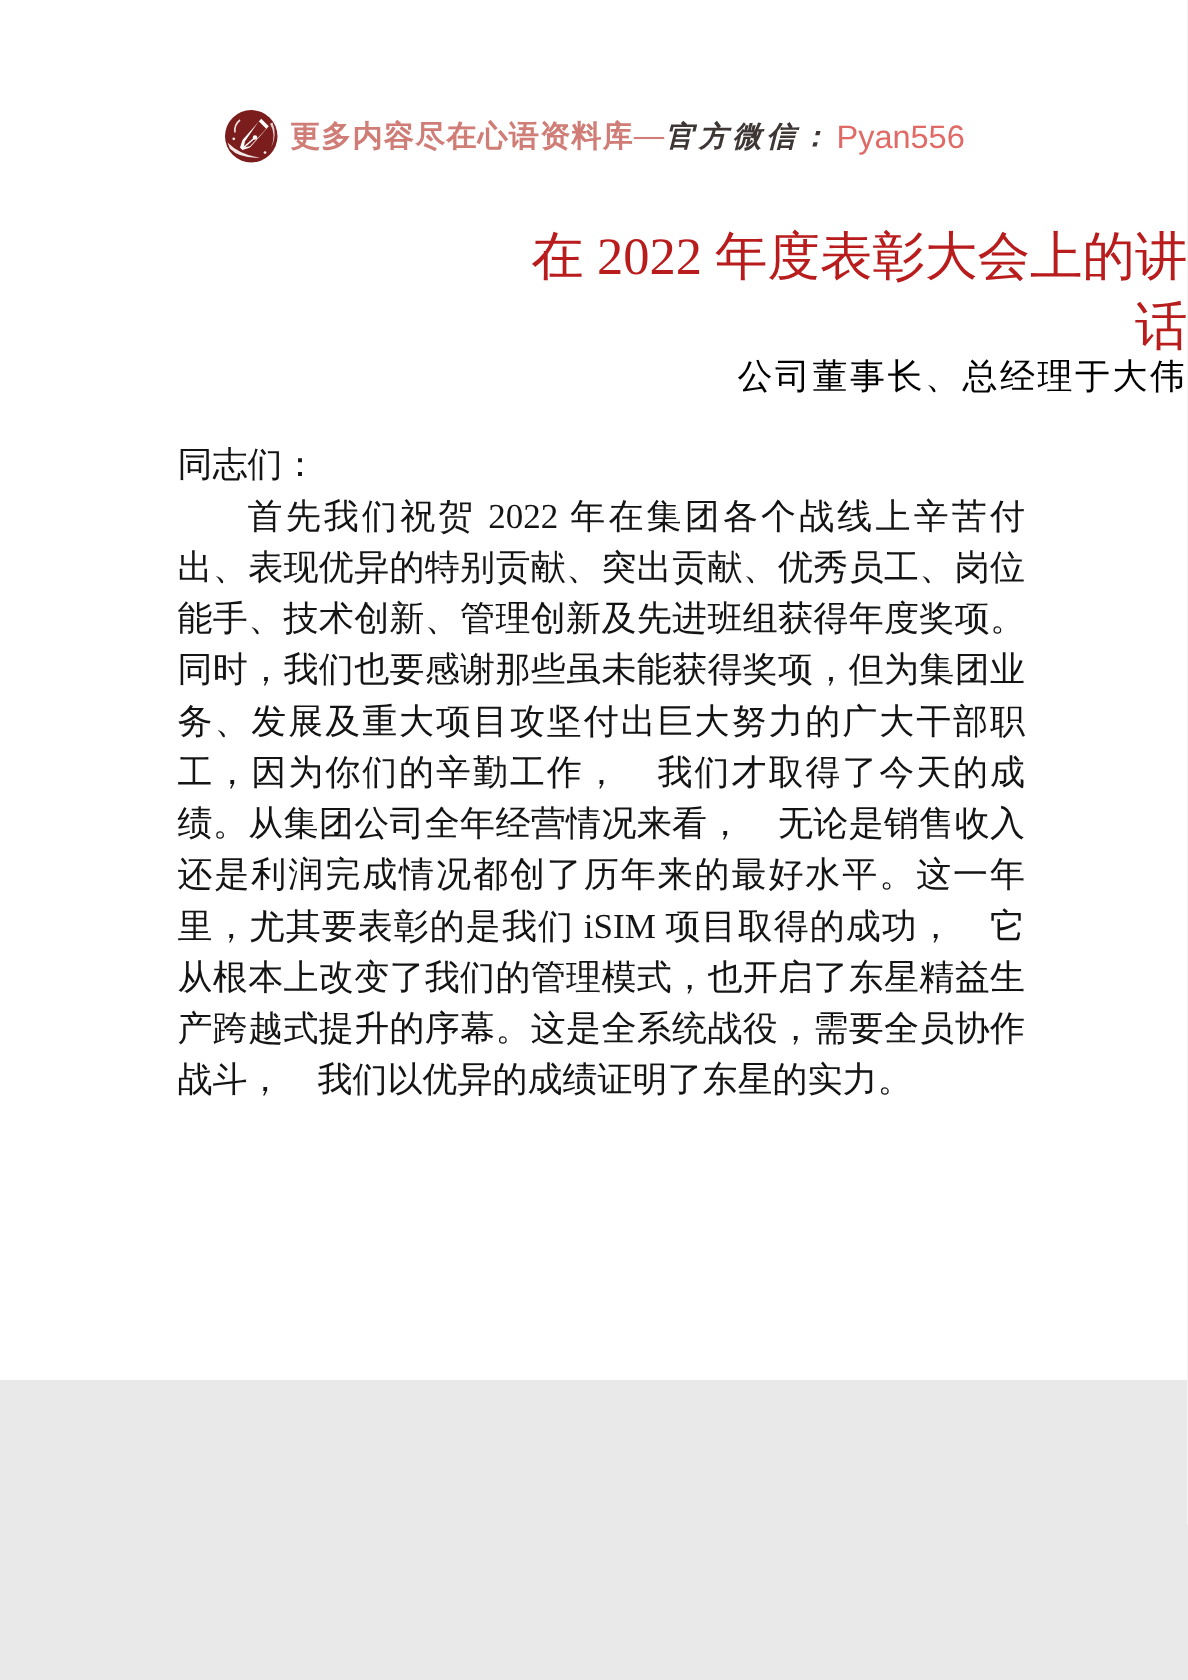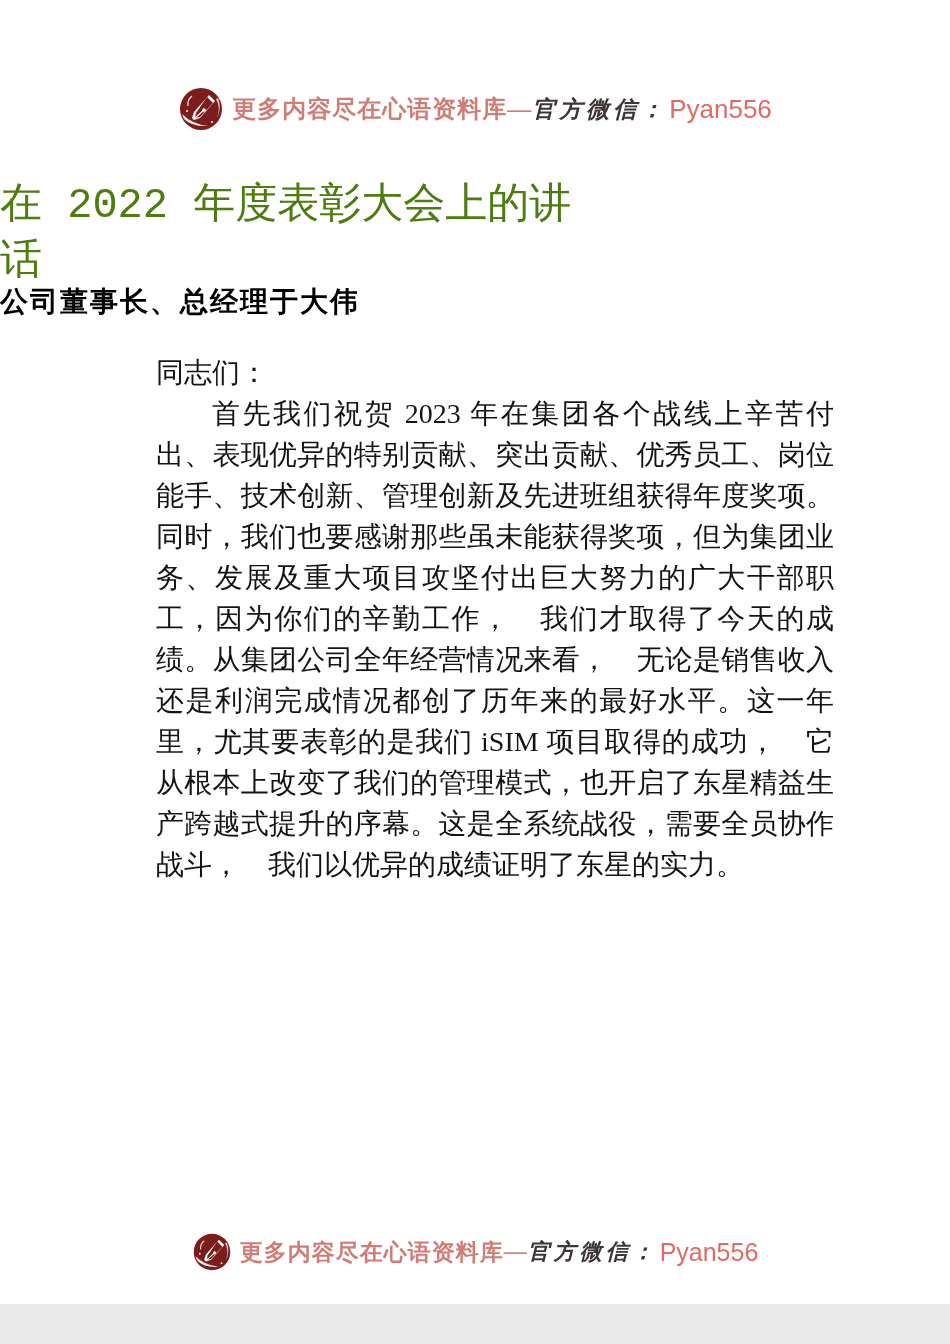--- a/index.html
+++ b/index.html
@@ -7,21 +7,21 @@
     --body-ink:#141414;
     --wm-salmon:#cf7d76;
     --wm-dark:#3d3634;
     --wm-pink:#e06a65;
     --logo-maroon:#7b1d1d;
   }
   *{margin:0;padding:0;box-sizing:border-box;}
   html,body{background:#e9e9e9;}
   .page{
     position:relative;
-    width:950px;height:1304px;
+    width:950px;height:1104px;
     margin:0 auto;
     background:var(--page-bg);
     overflow:hidden;
     font-family:"Liberation Serif", serif;
     color:var(--body-ink);
   }
   
   .watermark{
     position:absolute;left:0;right:0;
     display:flex;justify-content:center;align-items:center;
@@ -50,38 +50,38 @@
     font-family:Liberation Sans, sans-serif;
     margin-left:2px;
   }
   .watermark.footer .wm-text,.watermark.footer .wm-dash{font-size:23px;}
   .watermark.footer .wm-label{font-size:22px;}
   .watermark.footer .wm-id{font-size:25px;}
 
   
   .doc-title{
     position:absolute;top:178px;left:0;right:0;
-    text-align:left;
+    text-align:right;
     font-size:42px;line-height:56px;
     font-weight:normal;
-    color:#4d7c0f;
-    font-family:Liberation Mono, monospace;
+    color:#b91c1c;
+    font-family:Liberation Serif, serif;
   }
   .doc-subtitle{
     position:absolute;top:284px;left:0;right:0;
-    text-align:left;
+    text-align:right;
     font-size:28px;line-height:36px;
-    font-weight:bold;
+    font-weight:normal;
     letter-spacing:2px;
     color:#000;
   }
 
   
   .doc-body{
-    position:absolute;top:352px;left:156px;width:678px;
+    position:absolute;top:352px;left:142px;width:678px;
     font-size:28px;line-height:41px;
     text-align:justify;
     text-justify:inter-ideograph;
     color:var(--body-ink);
   }
   .doc-body p{margin:0;}
   .doc-body p.indent{text-indent:2em;}
 </style>
 </head>
 <body>
@@ -111,21 +111,21 @@
 
   <h1 class="doc-title">
     <span style="display:block;">在 2022 年度表彰大会上的讲</span>
     <span style="display:block;">话</span>
   </h1>
 
   <div class="doc-subtitle">公司董事长、总经理于大伟</div>
 
   <div class="doc-body">
     <p>同志们：</p>
-    <p class="indent">首先我们祝贺 2023 年在集团各个战线上辛苦付出、表现优异的特别贡献、突出贡献、优秀员工、岗位能手、技术创新、管理创新及先进班组获得年度奖项。同时，我们也要感谢那些虽未能获得奖项，但为集团业务、发展及重大项目攻坚付出巨大努力的广大干部职工，因为你们的辛勤工作，　我们才取得了今天的成绩。从集团公司全年经营情况来看，　无论是销售收入还是利润完成情况都创了历年来的最好水平。这一年里，尤其要表彰的是我们 iSIM 项目取得的成功，　它从根本上改变了我们的管理模式，也开启了东星精益生产跨越式提升的序幕。这是全系统战役，需要全员协作战斗，　我们以优异的成绩证明了东星的实力。</p>
+    <p class="indent">首先我们祝贺 2022 年在集团各个战线上辛苦付出、表现优异的特别贡献、突出贡献、优秀员工、岗位能手、技术创新、管理创新及先进班组获得年度奖项。同时，我们也要感谢那些虽未能获得奖项，但为集团业务、发展及重大项目攻坚付出巨大努力的广大干部职工，因为你们的辛勤工作，　我们才取得了今天的成绩。从集团公司全年经营情况来看，　无论是销售收入还是利润完成情况都创了历年来的最好水平。这一年里，尤其要表彰的是我们 iSIM 项目取得的成功，　它从根本上改变了我们的管理模式，也开启了东星精益生产跨越式提升的序幕。这是全系统战役，需要全员协作战斗，　我们以优异的成绩证明了东星的实力。</p>
   </div>
 
   <div class="watermark footer">
     <span class="logo">
       <svg viewBox="0 0 46 46" aria-hidden="true">
         <circle cx="23" cy="23" r="21" fill="#7b1d1d"></circle>
         <path d="M4 28 Q14 38 30 40 Q14 41 6 33 Z" fill="#ffffff" opacity="0.9"></path>
         <path d="M40 12 Q44 22 39 32 Q43 21 38 13 Z" fill="#ffffff" opacity="0.8"></path>
         <path d="M31 9 L37 15 L22 32 L16 34 L14 32 L16 26 Z" fill="#ffffff"></path>
         <path d="M29 11 L35 17 L22 31 L17 32 L18 27 Z" fill="#7b1d1d"></path>

